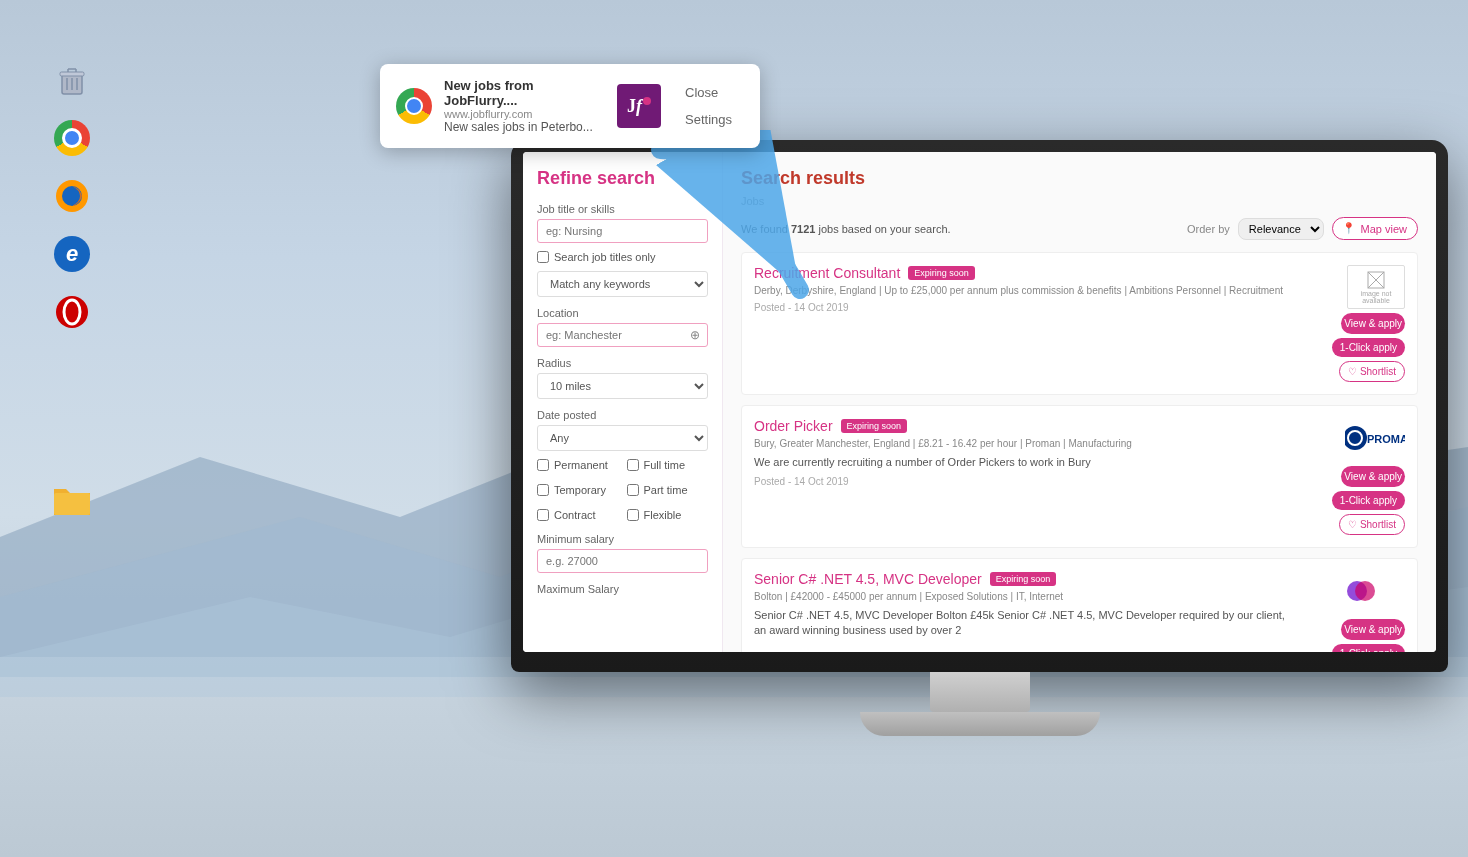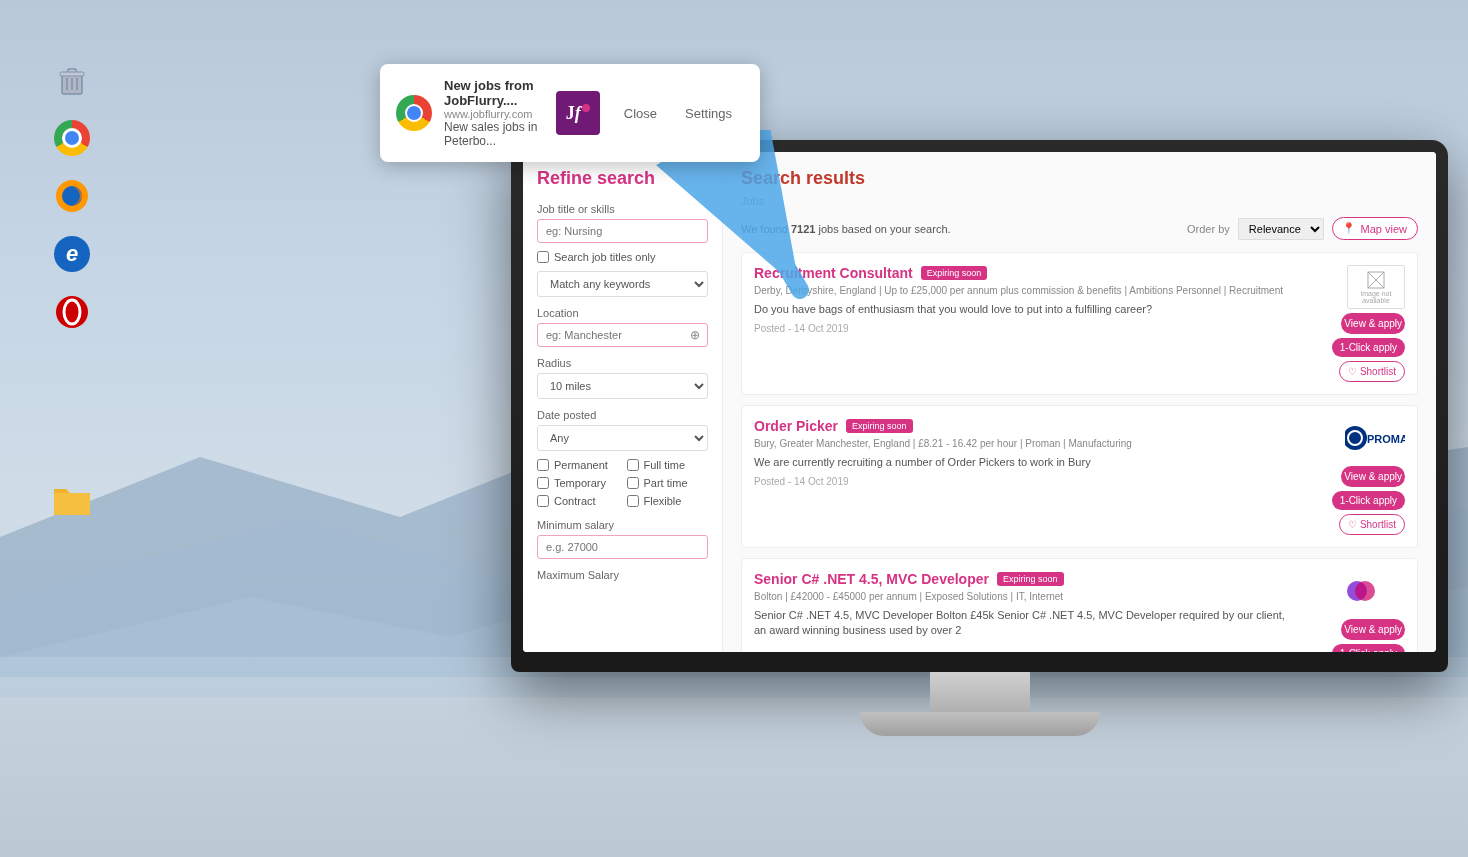--- a/index.html
+++ b/index.html
@@ -129,21 +129,21 @@
     .notif-logo {
       width: 44px; height: 44px;
       background: #701a75;
       border-radius: 4px;
       display: flex; align-items: center; justify-content: center;
       flex-shrink: 0;
     }
 
     .notif-actions {
       display: flex;
-      flex-direction: row;
+      flex-direction: column;
       gap: 4px;
       flex-shrink: 0;
     }
     .notif-btn {
       padding: 4px 12px;
       border: none;
       background: none;
       font-size: 13px;
       color: #666;
       cursor: pointer;
@@ -272,21 +272,21 @@
       right: 8px;
       top: 50%;
       transform: translateY(-50%);
       font-size: 12px;
       color: #888;
     }
 
     .checkboxes-grid {
       display: grid;
       grid-template-columns: 1fr 1fr;
-      gap: 4px 8px;
+      gap: 11px 8px;
       margin-top: 8px;
     }
 
     
     .results-panel {
       flex: 1;
       background: #fafafa;
       padding: 16px 18px;
       overflow-y: auto;
     }
@@ -315,21 +315,21 @@
       display: flex;
       align-items: center;
       gap: 8px;
       font-size: 11px;
       color: #888;
     }
 
     .order-select {
       padding: 3px 6px;
       border: 1px solid #ddd;
-      border-radius: 1px;
+      border-radius: 8px;
       font-size: 11px;
     }
 
     .map-btn {
       display: flex;
       align-items: center;
       gap: 4px;
       padding: 4px 10px;
       border: 1px solid #d63384;
       border-radius: 20px;
@@ -356,21 +356,21 @@
 
     .job-title-row {
       display: flex;
       align-items: center;
       gap: 8px;
       margin-bottom: 4px;
     }
 
     .job-title {
       font-size: 14px;
-      font-weight: bold;
+      font-weight: normal;
       color: #d63384;
       cursor: pointer;
     }
 
     .expiring-badge {
       background: #d63384;
       color: white;
       font-size: 9px;
       padding: 2px 6px;
       border-radius: 3px;
@@ -630,21 +630,20 @@
               <div class="job-title-row">
                 <span class="job-title">Recruitment Consultant</span>
                 <span class="expiring-badge">Expiring soon</span>
               </div>
               <div class="job-meta">
                 <span>Derby, Derbyshire, England</span> | 
                 <span>Up to £25,000 per annum plus commission &amp; benefits</span> | 
                 <span>Ambitions Personnel</span> | 
                 <span>Recruitment</span>
               </div>
-              <div class="job-desc">Do you have bags of enthusiasm that you would love to put into a fulfilling career?</div>
               <div class="job-posted">Posted - 14 Oct 2019</div>
             </div>
             <div class="job-actions">
               <div class="image-not-available">
                 <svg width="20" height="20" viewBox="0 0 20 20">
                     <rect x="2" y="2" width="16" height="16" fill="none" stroke="#aaa" stroke-width="1"></rect>
                     <line x1="2" y1="2" x2="18" y2="18" stroke="#aaa" stroke-width="1"></line>
                     <line x1="18" y1="2" x2="2" y2="18" stroke="#aaa" stroke-width="1"></line>
                   </svg>
                 <span style="font-size:7px;color:#aaa;">image not<br>available</span>

